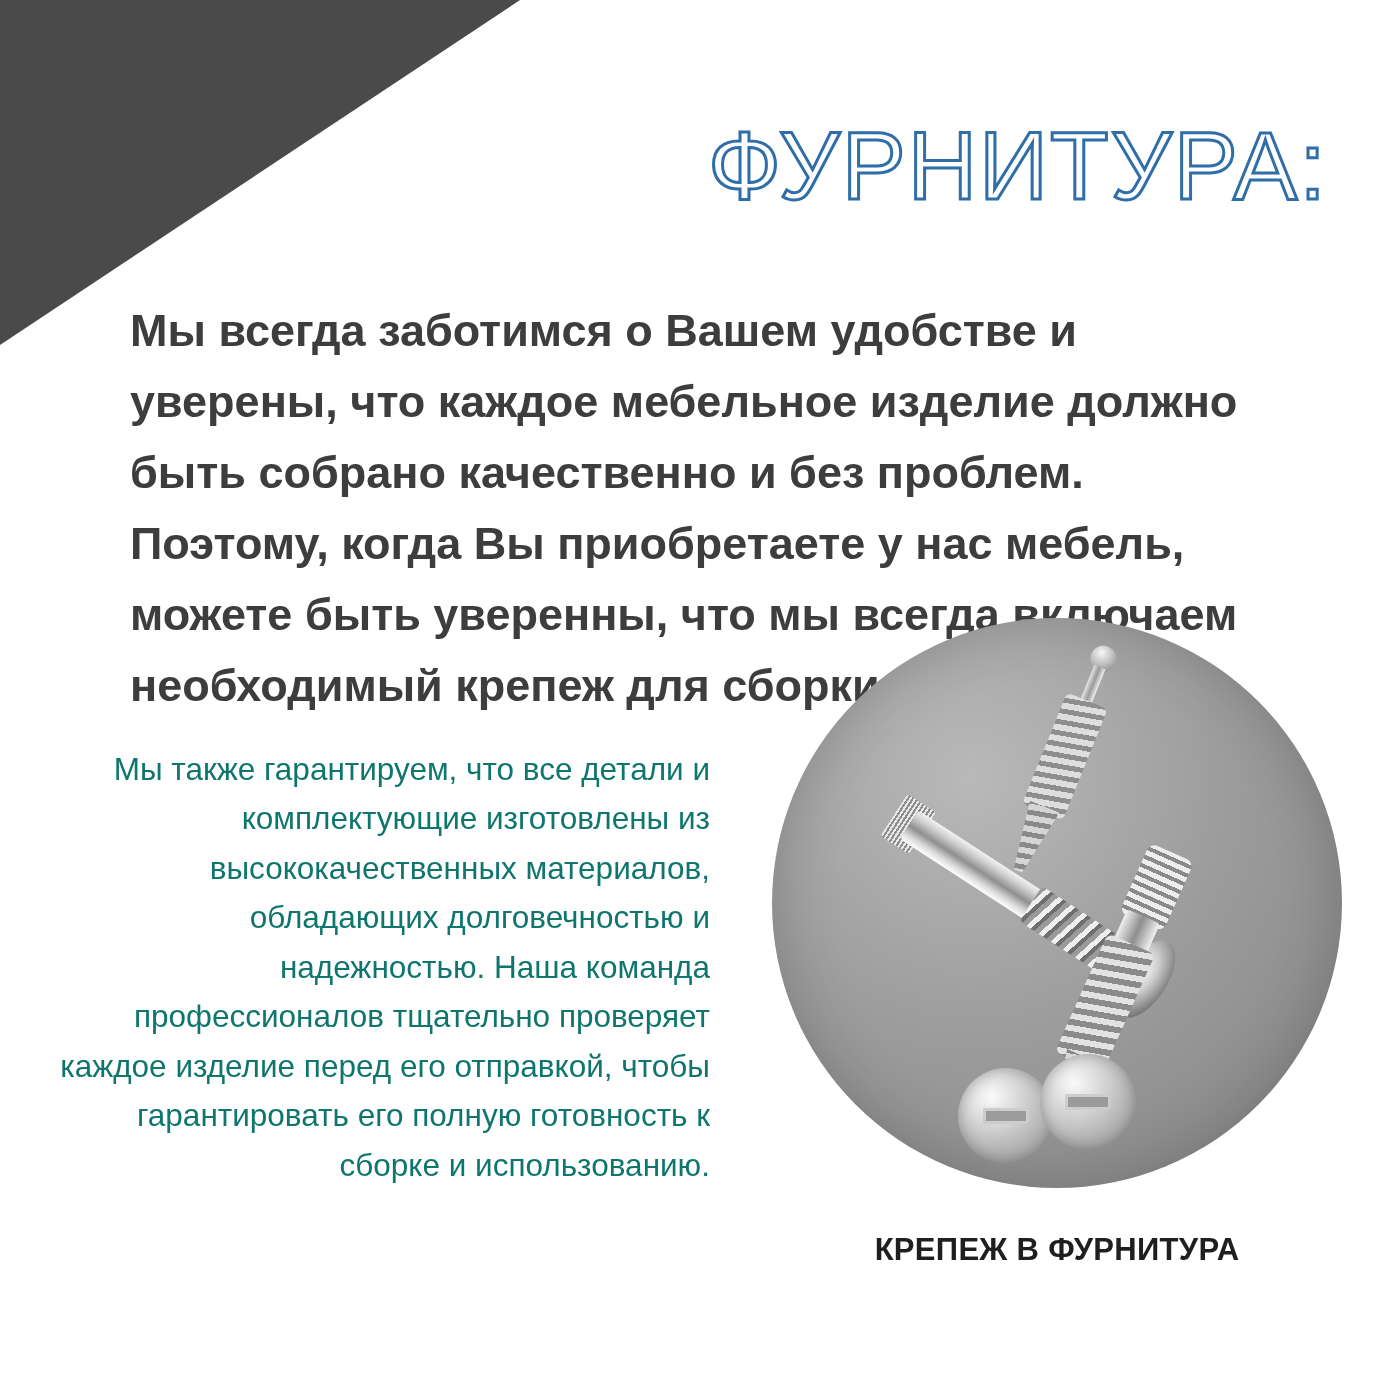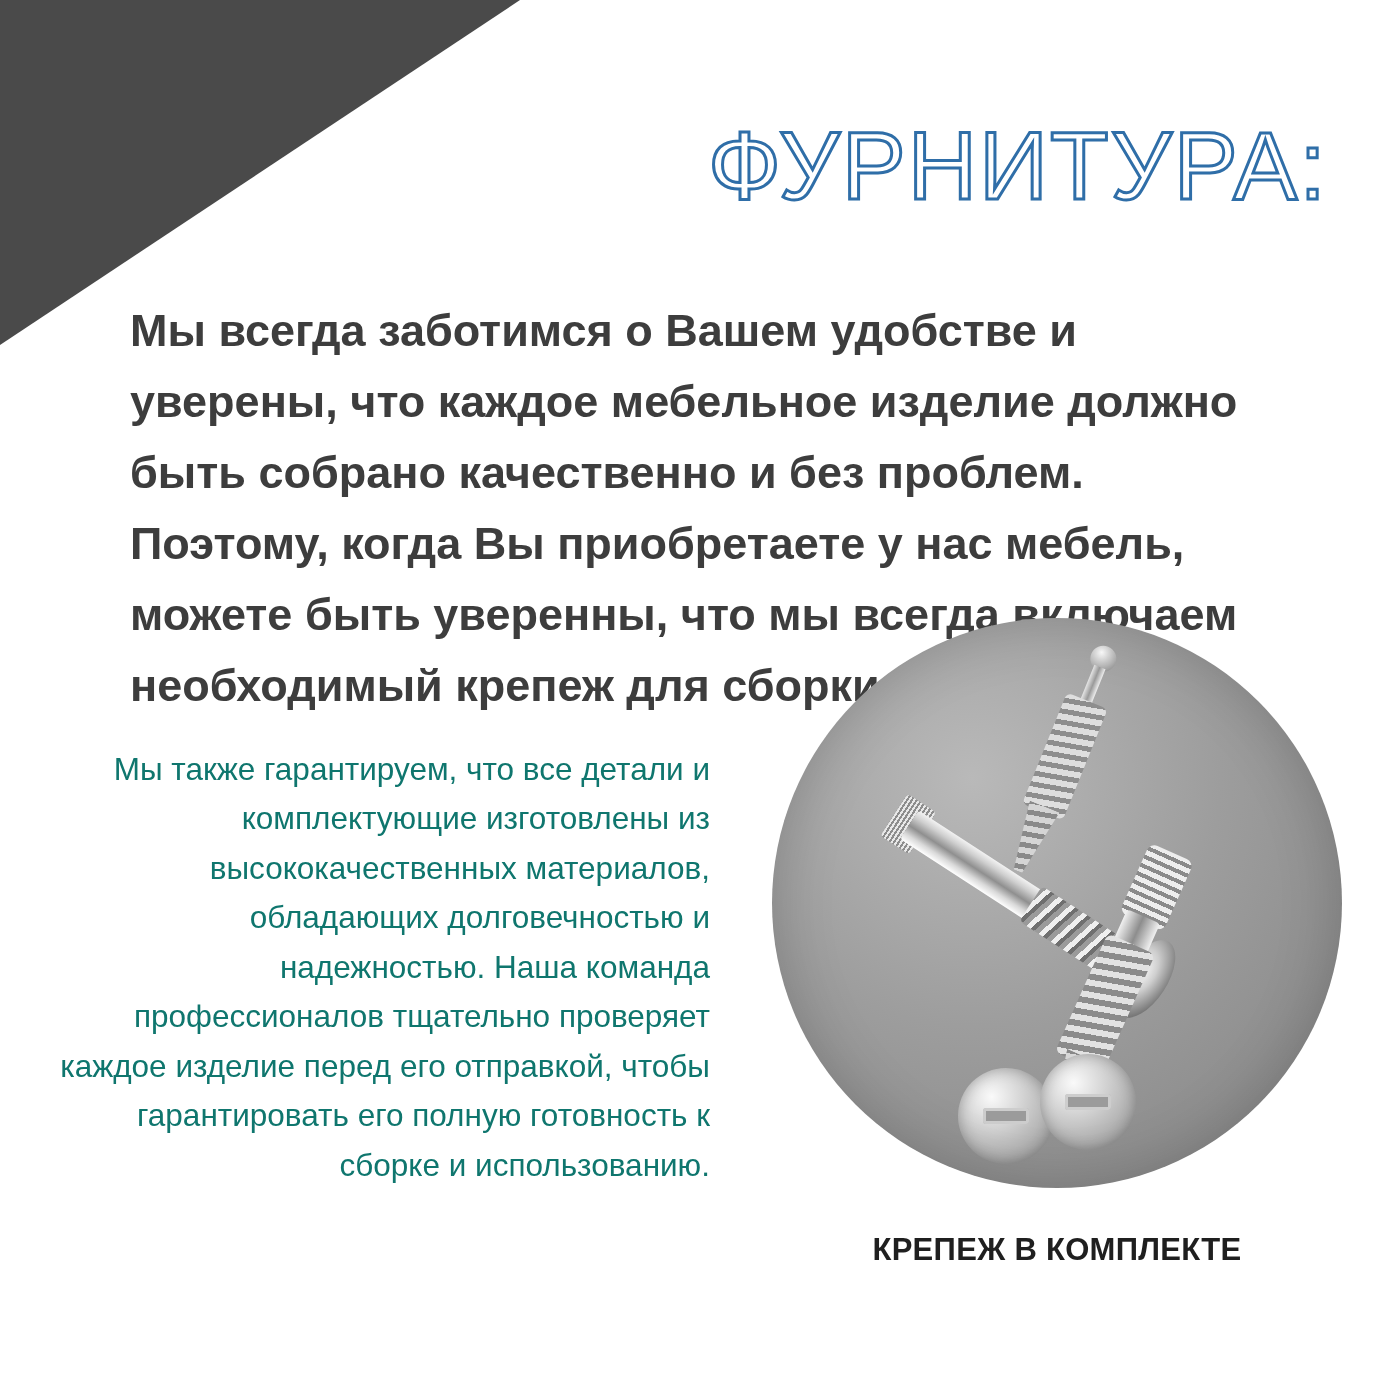--- a/index.html
+++ b/index.html
@@ -251,13 +251,13 @@
     <div class="mid"></div>
     <div class="body"></div>
     <div class="tip"></div>
   </div>
   <div class="hw cam">
     <div class="c c1"></div>
     <div class="c c2"></div>
   </div>
 </div>
 
-<div class="caption">КРЕПЕЖ В КОМПЛЕКТЕ</div>
+<div class="caption">КРЕПЕЖ В ФУРНИТУРА</div>
 
 </body></html>

